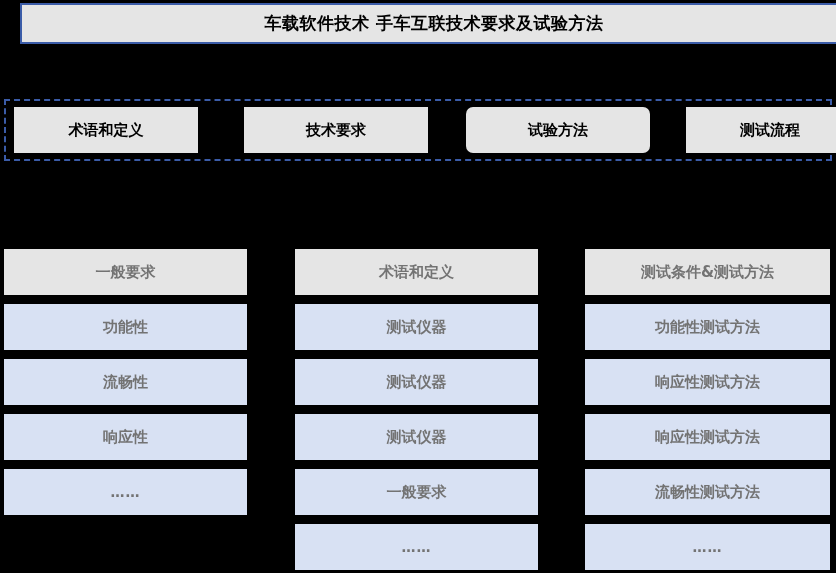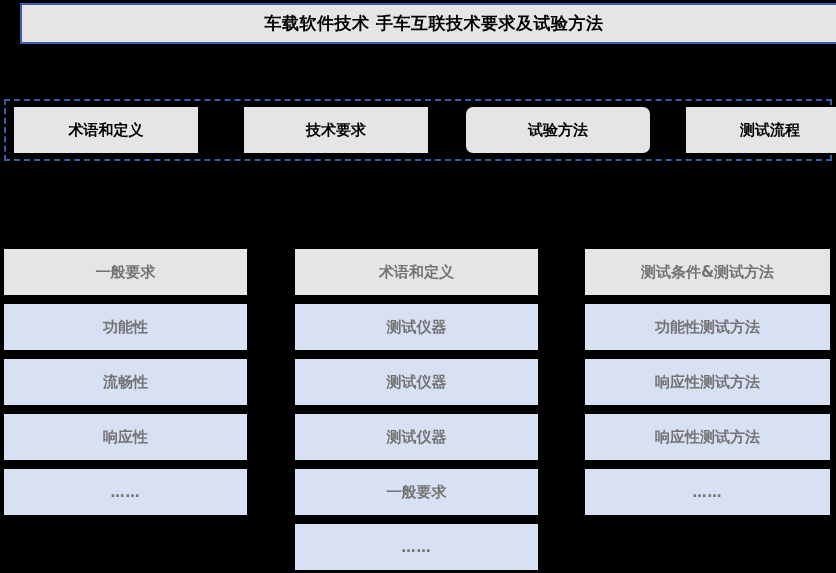--- a/index.html
+++ b/index.html
@@ -183,19 +183,22 @@
       </div>
       <div class="cell item">
         <span class="cell-label">功能性测试方法</span>
       </div>
       <div class="cell item">
         <span class="cell-label">响应性测试方法</span>
       </div>
       <div class="cell item">
         <span class="cell-label">响应性测试方法</span>
       </div>
+      <div class="cell item">
+        <span class="cell-label">流畅性测试方法</span>
+      </div>
       <div class="cell item ellipsis">
         <span class="cell-label">……</span>
       </div>
     </div>
 
   </div>
 </div>
 
 </body></html>

